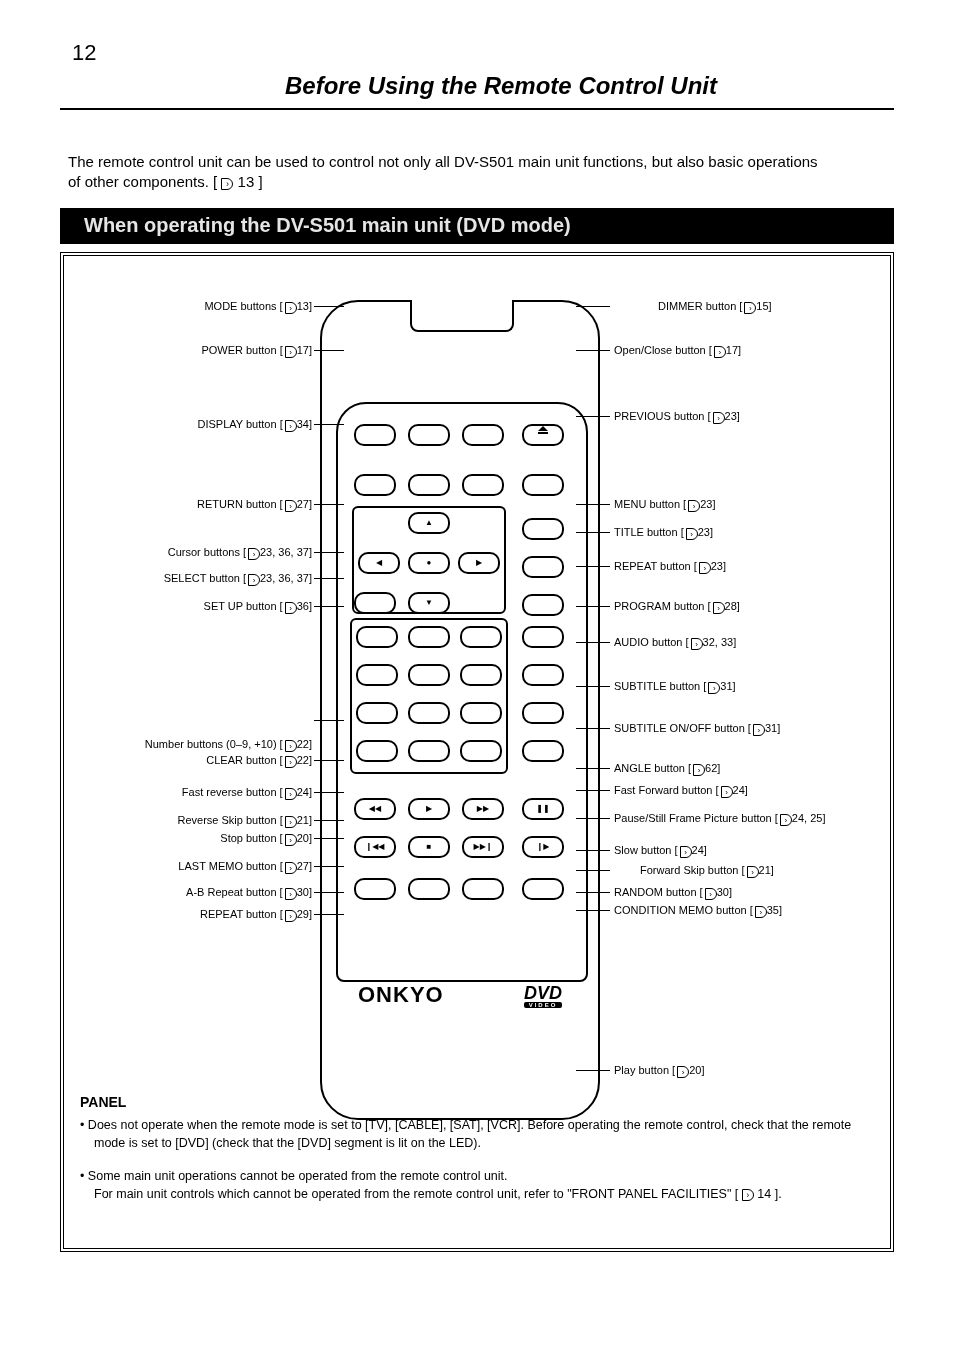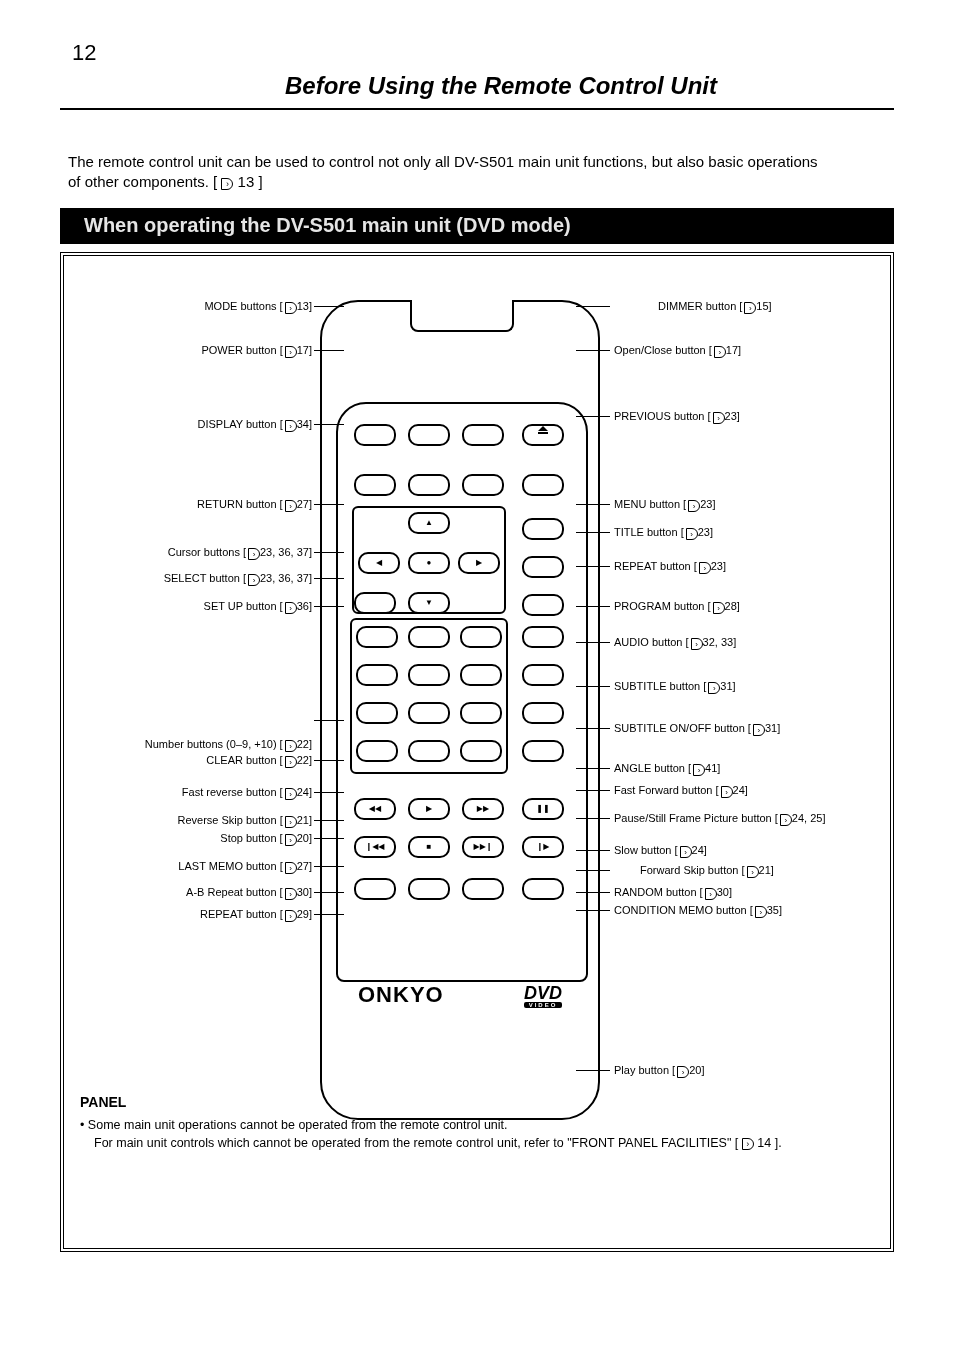--- a/index.html
+++ b/index.html
@@ -294,20 +294,23 @@
     <span>DVD</span>
     <span class="sub">VIDEO</span>
   </div>
 </div>
 
 <div id="left-labels"></div>
 <div id="right-labels"></div>
 
 <div class="note-box">
   <div class="note-title">PANEL</div>
+  <div class="bullet">
+      <span class="indent">• Does not operate when the remote mode is set to [TV], [CABLE], [SAT], [VCR]. Before operating the remote control, check that the remote mode is set to [DVD] (check that the [DVD] segment is lit on the LED).</span>
+    </div>
   <div>
       <span class="indent">• Some main unit operations cannot be operated from the remote control unit.</span>
     <span style="display:block;padding-left:14px;">
       <span>For main unit controls which cannot be operated from the remote control unit, refer to "FRONT PANEL FACILITIES" [</span>
       <span class="arrow-icon" style="display:inline-block;border:1px solid #000;width:12px;height:12px;border-radius:0 6px 6px 0;text-align:center;font-size:9px;line-height:11px;">›</span>
       <span>14</span>
       <span>].</span>
     </span>
   </div>
 </div>
@@ -355,21 +358,21 @@
 <div class="label " style="top: 560px; left: 614px;"><span>REPEAT button [</span><span class="arrow-icon">›</span><span>23</span><span>]</span></div>
 <div class="leader" style="top: 566px; left: 576px; width: 34px;"></div>
 <div class="label " style="top: 600px; left: 614px;"><span>PROGRAM button [</span><span class="arrow-icon">›</span><span>28</span><span>]</span></div>
 <div class="leader" style="top: 606px; left: 576px; width: 34px;"></div>
 <div class="label " style="top: 636px; left: 614px;"><span>AUDIO button [</span><span class="arrow-icon">›</span><span>32, 33</span><span>]</span></div>
 <div class="leader" style="top: 642px; left: 576px; width: 34px;"></div>
 <div class="label " style="top: 680px; left: 614px;"><span>SUBTITLE button [</span><span class="arrow-icon">›</span><span>31</span><span>]</span></div>
 <div class="leader" style="top: 686px; left: 576px; width: 34px;"></div>
 <div class="label " style="top: 722px; left: 614px;"><span>SUBTITLE ON/OFF button [</span><span class="arrow-icon">›</span><span>31</span><span>]</span></div>
 <div class="leader" style="top: 728px; left: 576px; width: 34px;"></div>
-<div class="label " style="top: 762px; left: 614px;"><span>ANGLE button [</span><span class="arrow-icon">›</span><span>41</span><span>]</span></div>
+<div class="label " style="top: 762px; left: 614px;"><span>ANGLE button [</span><span class="arrow-icon">›</span><span>62</span><span>]</span></div>
 <div class="leader" style="top: 768px; left: 576px; width: 34px;"></div>
 <div class="label " style="top: 784px; left: 614px;"><span>Fast Forward button [</span><span class="arrow-icon">›</span><span>24</span><span>]</span></div>
 <div class="leader" style="top: 790px; left: 576px; width: 34px;"></div>
 <div class="label " style="top: 812px; left: 614px;"><span>Pause/Still Frame Picture button [</span><span class="arrow-icon">›</span><span>24, 25</span><span>]</span></div>
 <div class="leader" style="top: 818px; left: 576px; width: 34px;"></div>
 <div class="label " style="top: 844px; left: 614px;"><span>Slow button [</span><span class="arrow-icon">›</span><span>24</span><span>]</span></div>
 <div class="leader" style="top: 850px; left: 576px; width: 34px;"></div>
 <div class="label " style="top: 864px; left: 640px;"><span>Forward Skip button [</span><span class="arrow-icon">›</span><span>21</span><span>]</span></div>
 <div class="leader" style="top: 870px; left: 576px; width: 34px;"></div>
 <div class="label " style="top: 886px; left: 614px;"><span>RANDOM button [</span><span class="arrow-icon">›</span><span>30</span><span>]</span></div>

